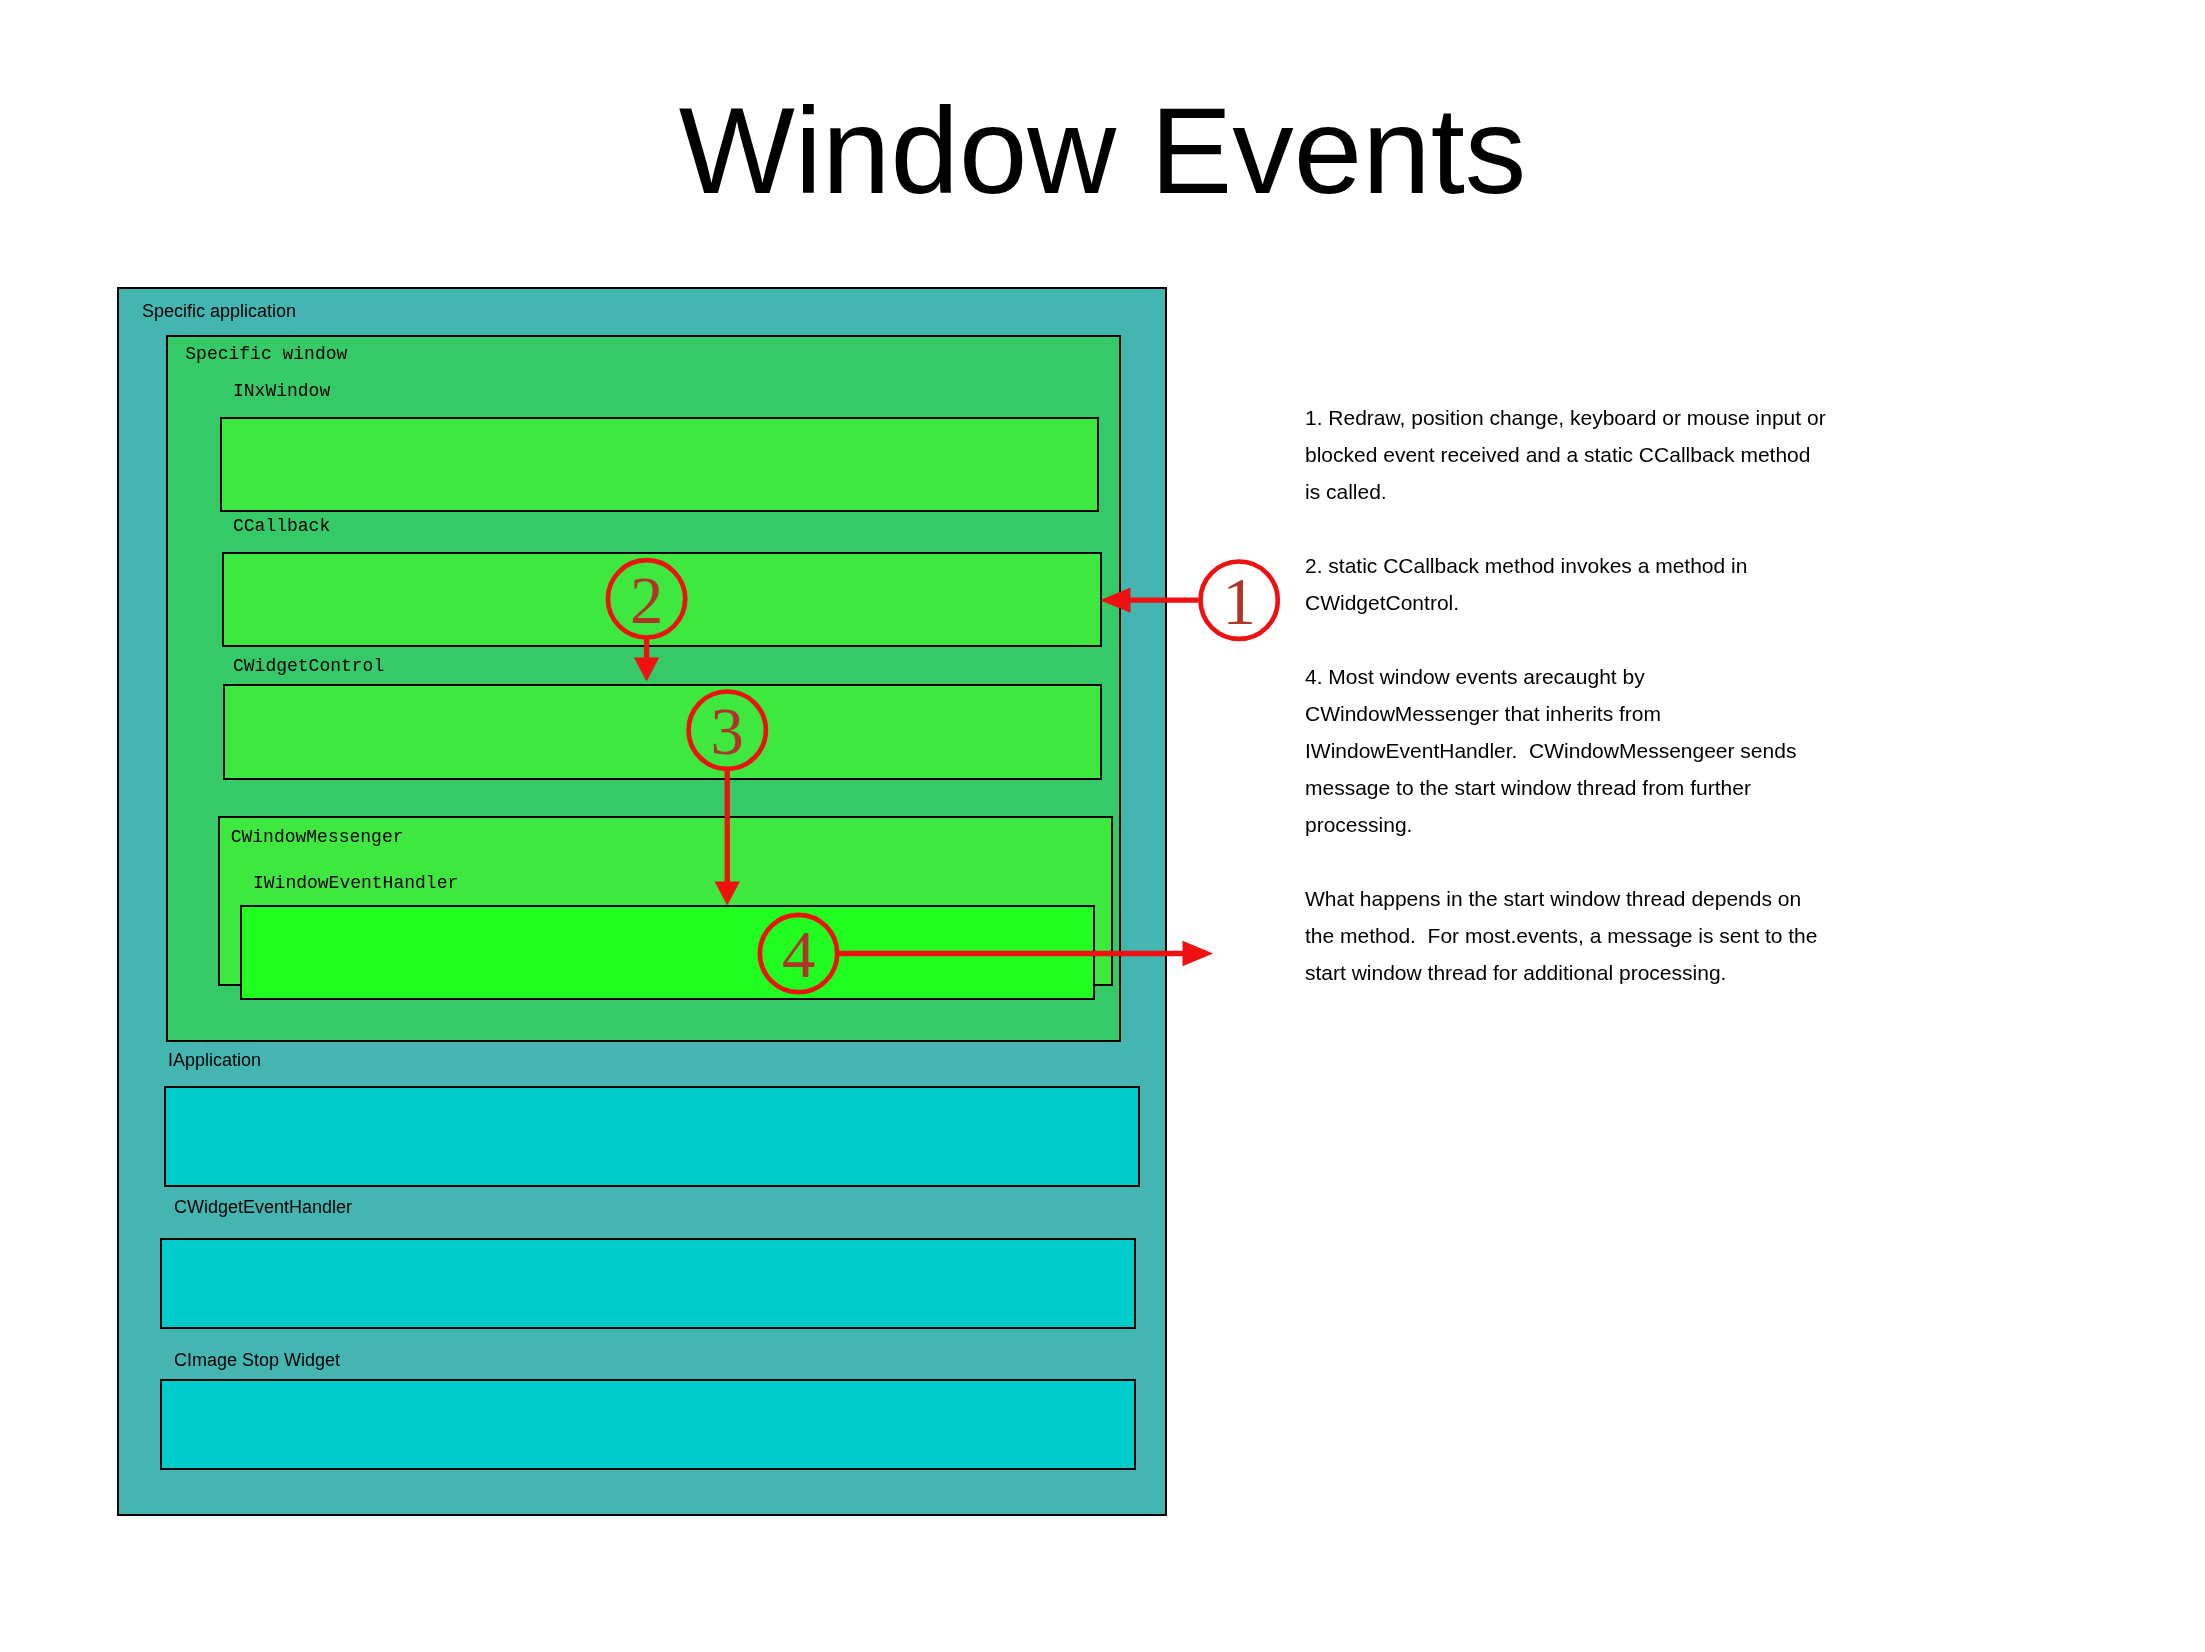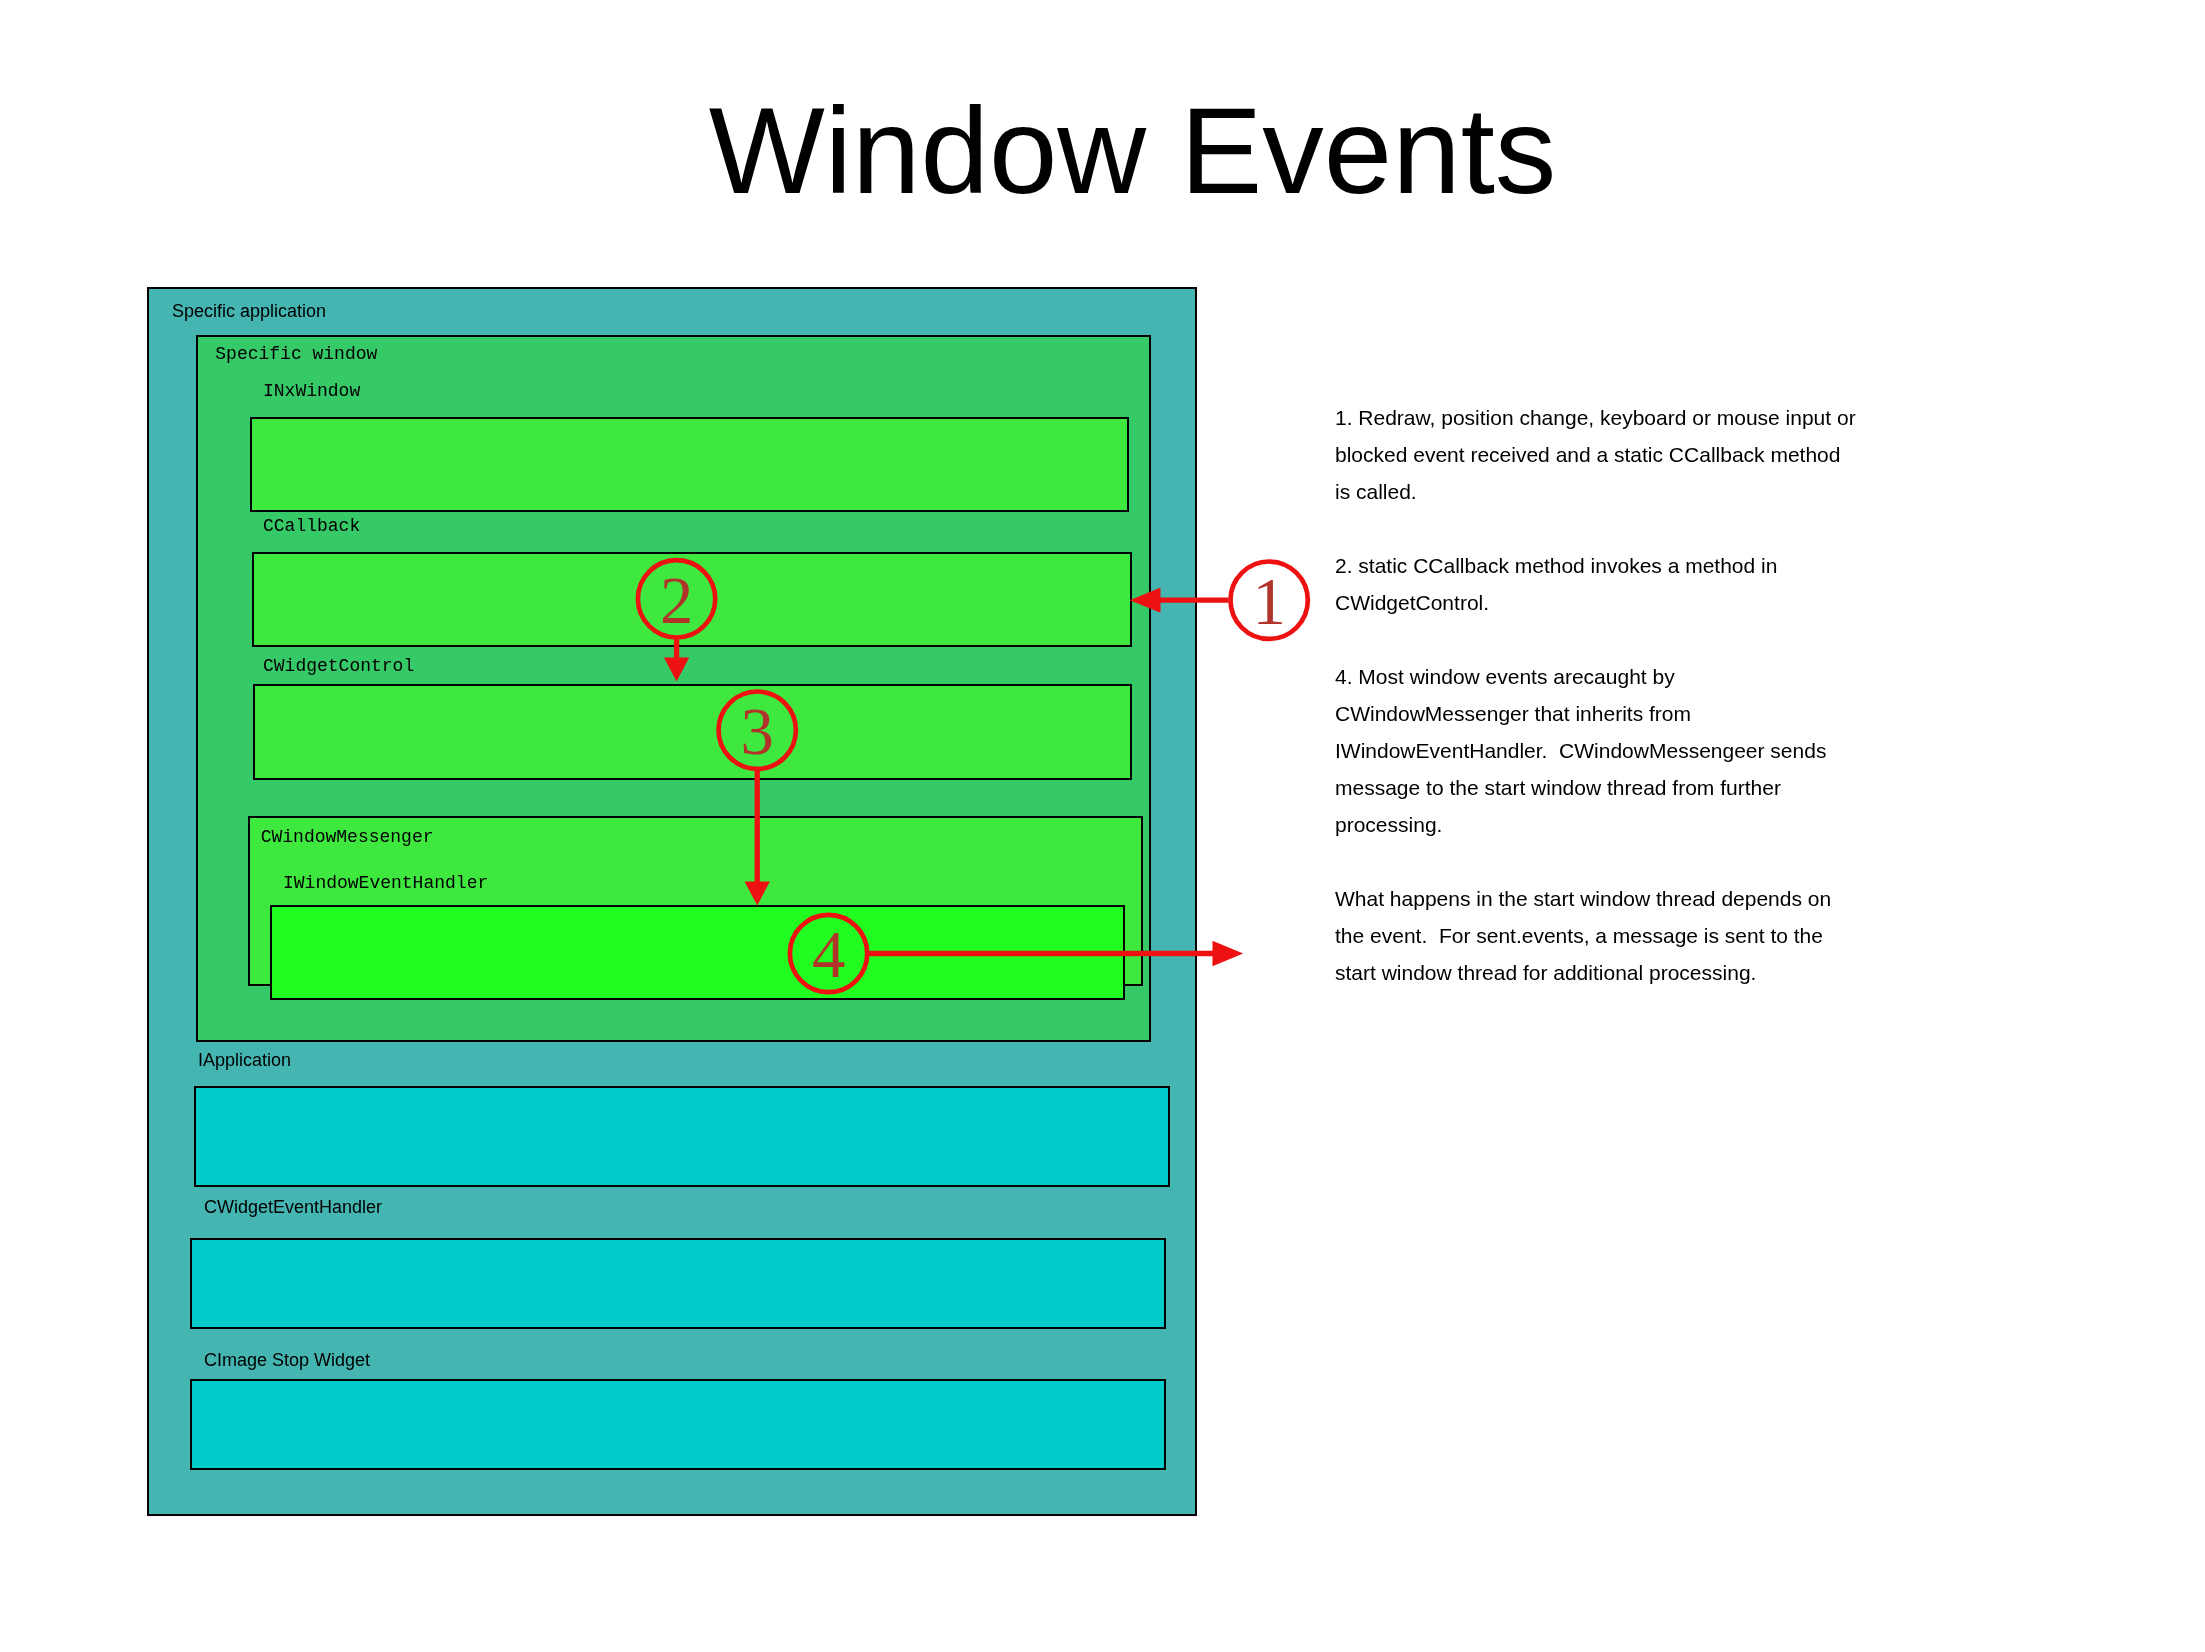--- a/index.html
+++ b/index.html
@@ -11,21 +11,21 @@
     --annotation-red:#EE1111;
     --number-red:#B0342A;
     --border-black:#000000;
   }
   *{margin:0;padding:0;box-sizing:border-box;}
   html,body{background:#ffffff;}
   body{
     width:2205px;height:1653px;position:relative;overflow:hidden;
     font-family:"Liberation Sans","DejaVu Sans",sans-serif;color:#000;
   }
-  .slide{position:absolute;inset:0;background:#fff;margin-left:30px;}
+  .slide{position:absolute;inset:0;background:#fff;}
   .title{
     position:absolute;left:0;top:89px;width:2205px;text-align:center;
     font-size:123px;font-weight:400;line-height:1;letter-spacing:0;
   }
   .box{position:absolute;border:2.7px solid var(--border-black);}
   .lbl{position:absolute;font-size:18px;line-height:1.2;white-space:nowrap;}
 
   .app-box{left:117px;top:287px;width:1050px;height:1229px;background:var(--application-fill);}
   .app-label{left:23px;top:12px;}
 
@@ -108,21 +108,21 @@
 blocked event received and a static CCallback method
 is called.</p>
     <p>2. static CCallback method invokes a method in
 CWidgetControl.</p>
     <p>4. Most window events arecaught by
 CWindowMessenger that inherits from
 IWindowEventHandler.  CWindowMessengeer sends
 message to the start window thread from further
 processing.</p>
     <p>What happens in the start window thread depends on
-the event.  For sent.events, a message is sent to the
+the method.  For most.events, a message is sent to the
 start window thread for additional processing.</p>
   </div>
 
   <svg class="overlay" viewBox="0 0 3308 2479" xmlns="http://www.w3.org/2000/svg">
 
     <g>
       <line x1="1798" y1="900" x2="1694" y2="900"></line>
       <polygon points="1650,900 1696,881 1696,919"></polygon>
       <circle cx="1859" cy="900" r="58"></circle>
       <text x="1859" y="936">1</text>

